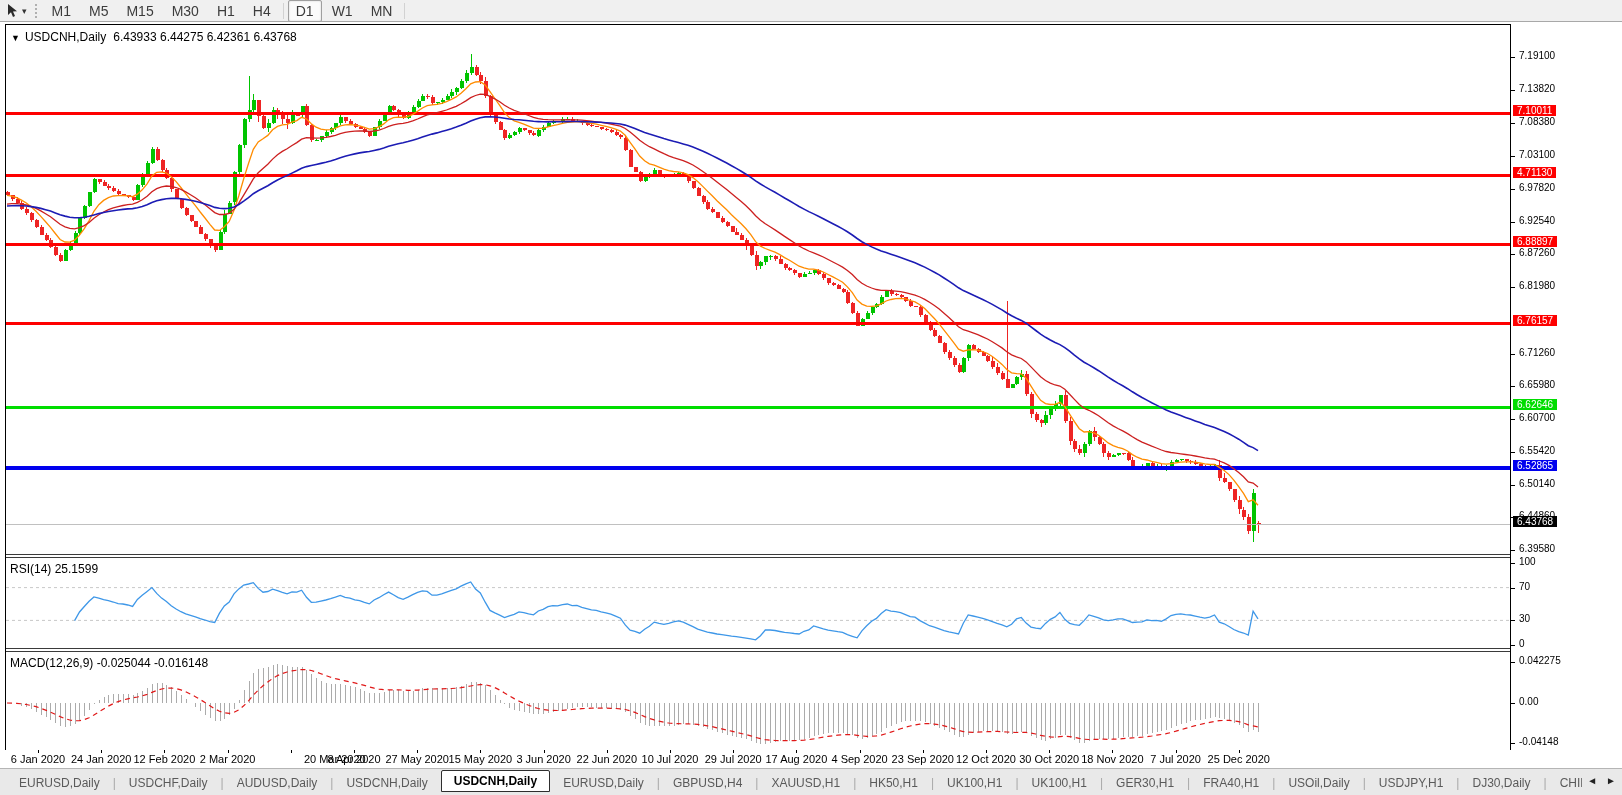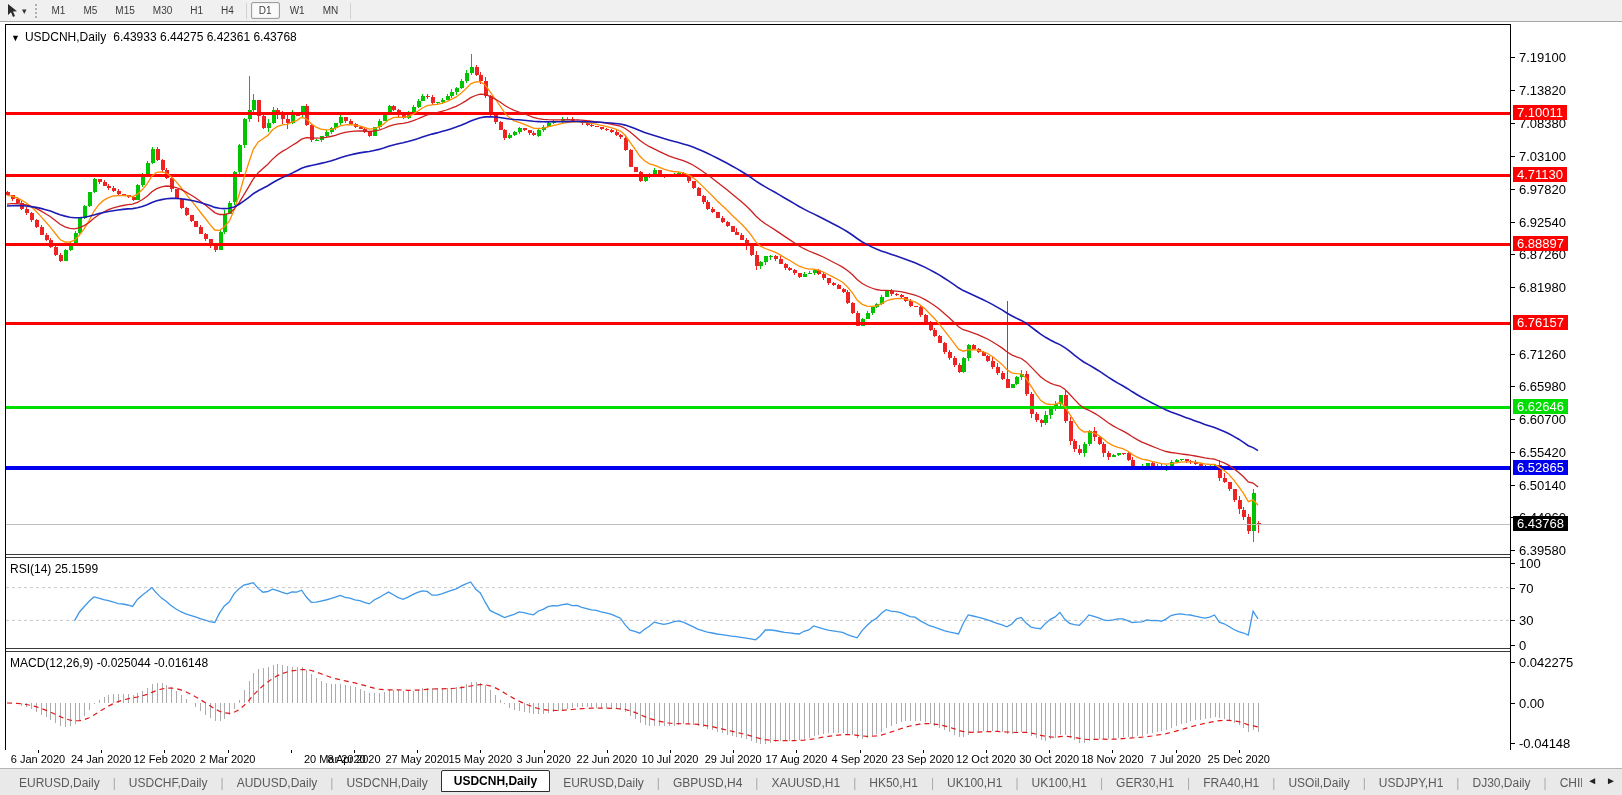--- a/index.html
+++ b/index.html
@@ -5,32 +5,32 @@
   html,body{margin:0;padding:0;background:#fff;}
   #app{position:relative;width:1622px;height:795px;overflow:hidden;background:#fff;
        font-family:"Liberation Sans",sans-serif;-webkit-font-smoothing:antialiased;}
   
   #toolbar{position:absolute;left:0;top:0;width:1622px;height:21px;background:#f0f0f0;
            border-bottom:1px solid #a8a8a8;display:flex;align-items:center;}
   .tool-icon{width:18px;height:16px;margin-left:4px;display:flex;align-items:center;justify-content:center;}
   .tool-caret{font-size:9px;color:#333;margin:0 4px 0 0;}
   .grip{height:14px;border-left:2px dotted #b0b0b0;margin:0 6px 0 4px;}
   .vsep{height:16px;border-left:1px solid #d2d2d2;margin:0 3px;}
-  .tfbtn{font-size:10px;color:#3c3c3c;padding:2px 7px;margin:0 1px;border:1px solid transparent;border-radius:2px;cursor:default;}
+  .tfbtn{font-size:14px;color:#3c3c3c;padding:2px 7px;margin:0 1px;border:1px solid transparent;border-radius:2px;cursor:default;}
   .tfbtn.active{background:#fbfbfb;border:1px solid #9f9f9f;box-shadow:inset 0 0 2px #cfcfcf;}
   
   #chartwin{position:absolute;left:5px;top:24px;width:1504px;height:725px;border:1px solid #000;background:#fff;}
   .hsep{position:absolute;left:6px;width:1504px;height:1px;background:#3a3a3a;}
   #title{position:absolute;left:11px;top:30px;font-size:12px;color:#000;z-index:6;}
   #title .caret{font-size:9px;margin-right:5px;color:#000;}
   #title .vals{margin-left:7px;}
   .pane-label{position:absolute;left:10px;font-size:12px;color:#000;z-index:6;}
   svg{position:absolute;overflow:hidden;}
   
-  #axis{position:absolute;left:1511px;top:0;width:111px;height:667px;font-size:13px;color:#000;}
+  #axis{position:absolute;left:1511px;top:0;width:111px;height:667px;font-size:10px;color:#000;}
   .axtickmark{position:absolute;left:0;width:4px;height:1px;background:#000;}
   .axtick{position:absolute;left:8px;white-space:nowrap;}
   .axlab{position:absolute;left:2px;padding:0 4px;color:#fff;white-space:nowrap;z-index:5;}
   
   #datestrip{position:absolute;left:5px;top:750px;width:1506px;height:18px;background:#fff;font-size:11px;color:#000;}
   .datelab{position:absolute;top:3px;width:80px;margin-left:-40px;text-align:center;white-space:nowrap;}
   .datetick{position:absolute;top:0px;width:1px;height:3px;background:#000;}
   
   #tabbar{position:absolute;left:0;top:768px;width:1622px;height:27px;background:#e9e9e9;border-top:1px solid #b5b5b5;}
   #tabs{position:absolute;left:6px;top:0;right:40px;height:27px;display:flex;align-items:center;overflow:hidden;}

